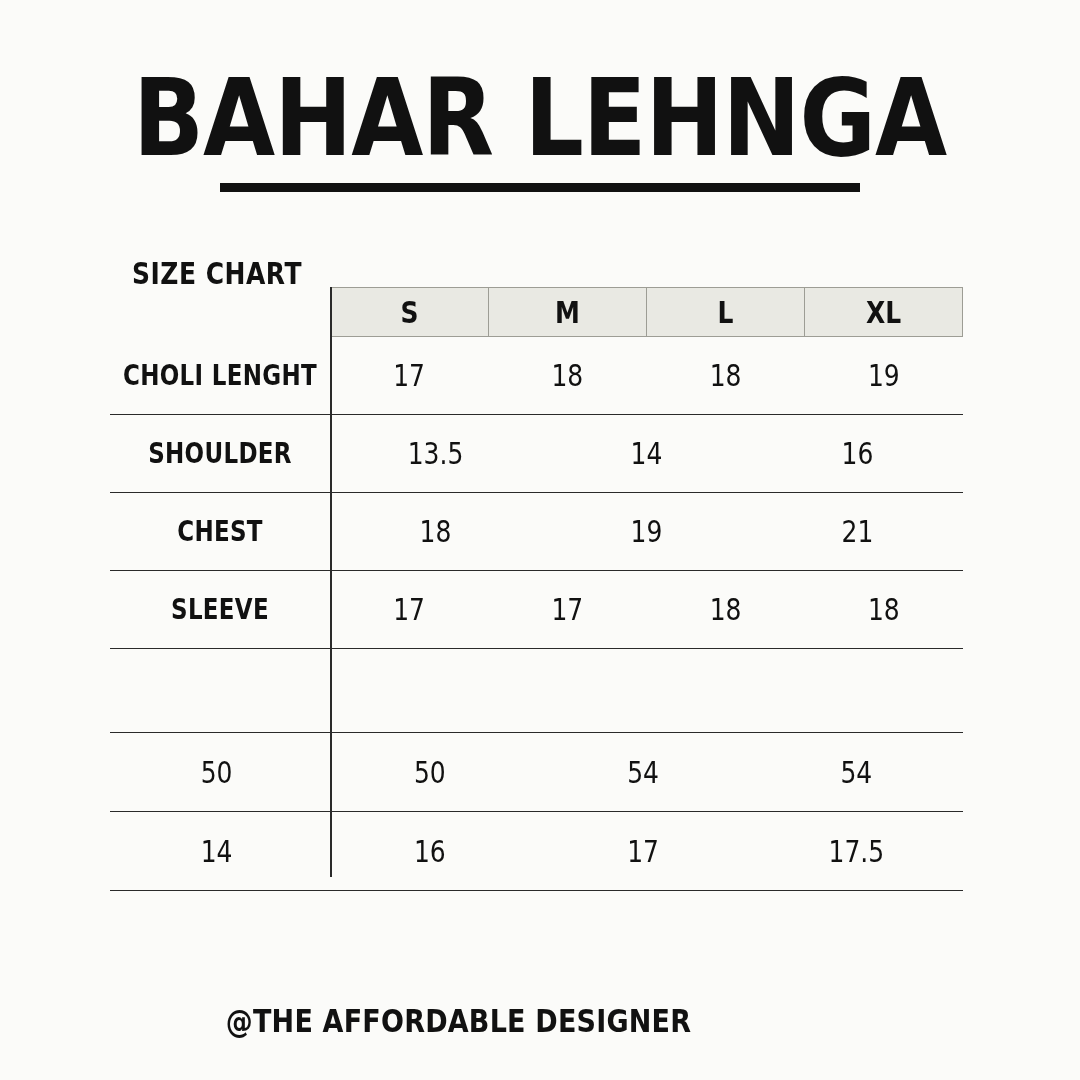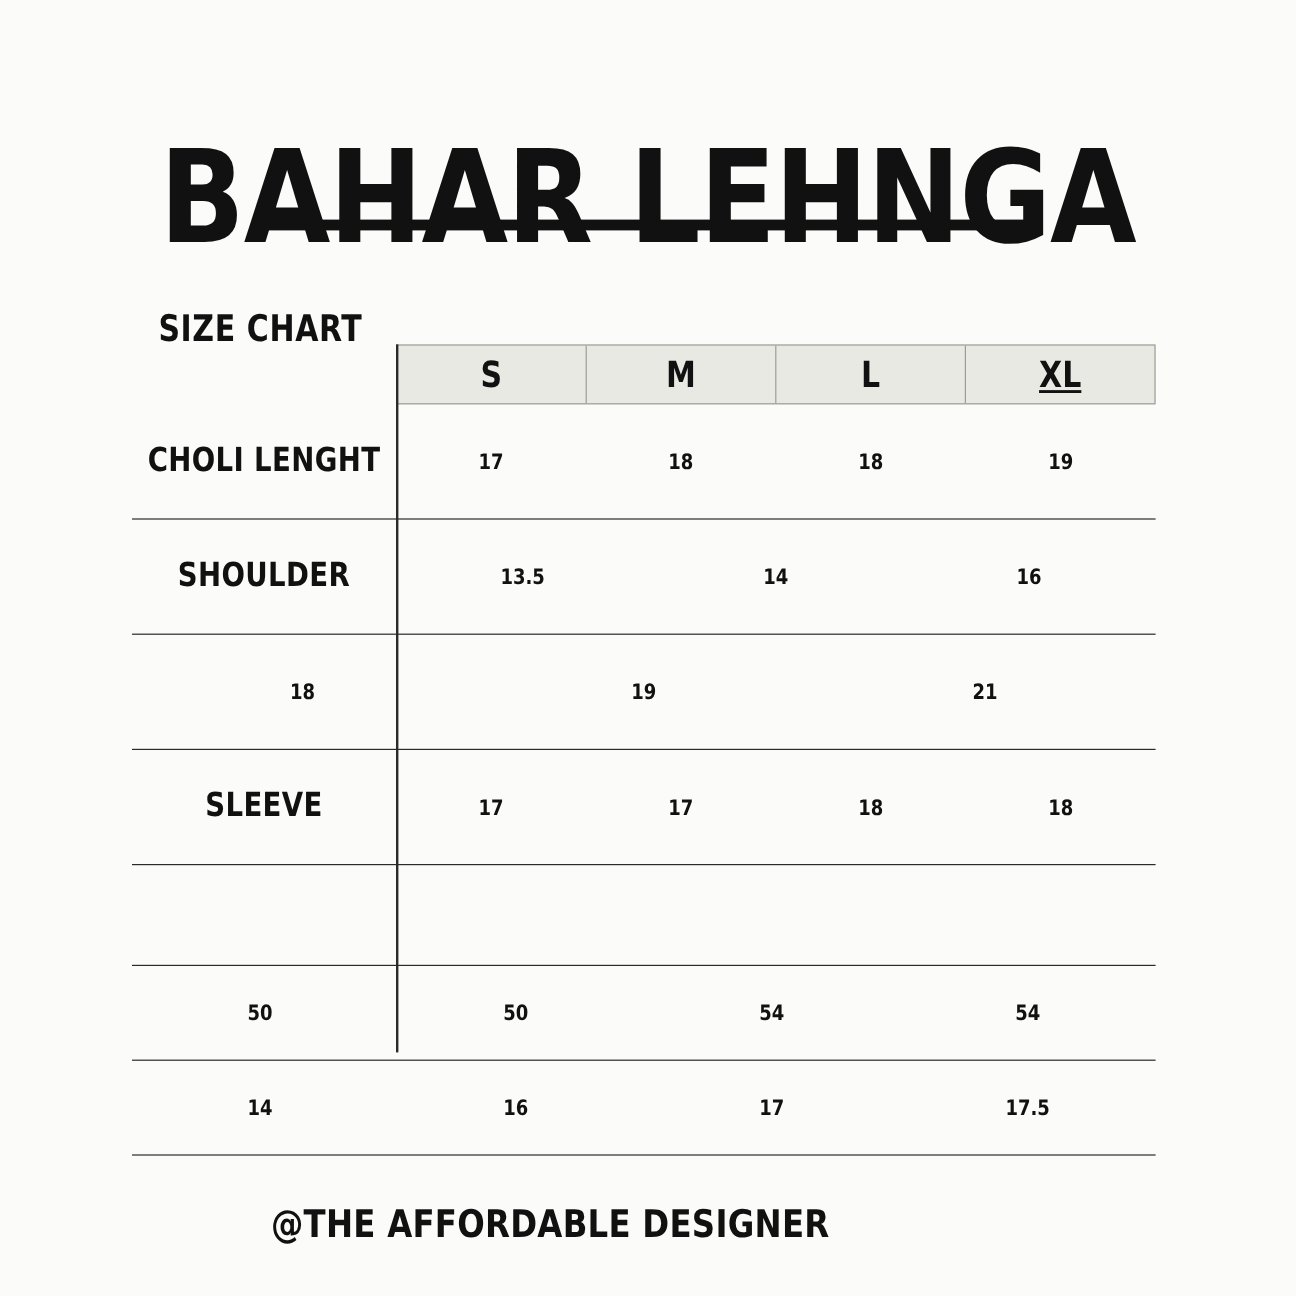--- a/index.html
+++ b/index.html
@@ -17,21 +17,20 @@
     overflow: hidden;
   }
 
   
   .title-wrap {
     position: absolute;
     top: 62px;
     left: 0;
     width: 1080px;
     text-align: center;
-    margin-top: 47px;
   }
   .title {
     display: inline-block;
     font-family: "DejaVu Sans", sans-serif;
     font-weight: 900;
     font-size: 88px;
     line-height: 1.05;
     letter-spacing: -1px;
     color: #111111;
     transform: scaleX(1.06) scaleY(1.22);
@@ -93,22 +92,22 @@
   }
   .cell-label span { display: block; transform: scaleY(1.2); }
 
   
   .cell-val {
     flex: 1 1 0;
     display: flex;
     align-items: center;
     justify-content: center;
     font-family: "DejaVu Sans", sans-serif;
-    font-weight: 700;
-    font-size: 15px;
+    font-weight: 400;
+    font-size: 25px;
     color: #111111;
   }
   .cell-val span { display: block; transform: scaleY(1.18); }
 
   
   .header-row {
     height: 50px;
     margin-left: 220px;
     width: 633px;
     display: flex;
@@ -119,25 +118,25 @@
     flex: 1 1 0;
     display: flex;
     align-items: center;
     justify-content: center;
     font-family: "DejaVu Sans", sans-serif;
     font-weight: 900;
     font-size: 25px;
     color: #111111;
     border-right: 1px solid #9d9d95;
   }
-  .header-cell:last-child { border-right: none; text-decoration: underline; }
+  .header-cell:last-child { border-right: none; }
   .header-cell span { display: block; transform: scaleY(1.2); }
 
   .data-row {
-    height: 96px;
+    height: 78px;
     border-bottom: 1.5px solid #2a2a2a;
   }
   .data-row.tall { height: 79px; }
   .data-row.blank { height: 84px; }
   .data-row.two-line .cell-label { font-size: 23px; }
 
   
   .vline {
     position: absolute;
     left: 330px;
@@ -218,20 +217,23 @@
         </div>
       <div class="cell-val">
           <span>14</span>
         </div>
       <div class="cell-val">
           <span>16</span>
         </div>
     </div>
 
     <div class="row data-row">
+      <div class="cell-label">
+          <span>CHEST</span>
+        </div>
       <div class="cell-val">
           <span>18</span>
         </div>
       <div class="cell-val">
           <span>19</span>
         </div>
       <div class="cell-val">
           <span>21</span>
         </div>
     </div>

